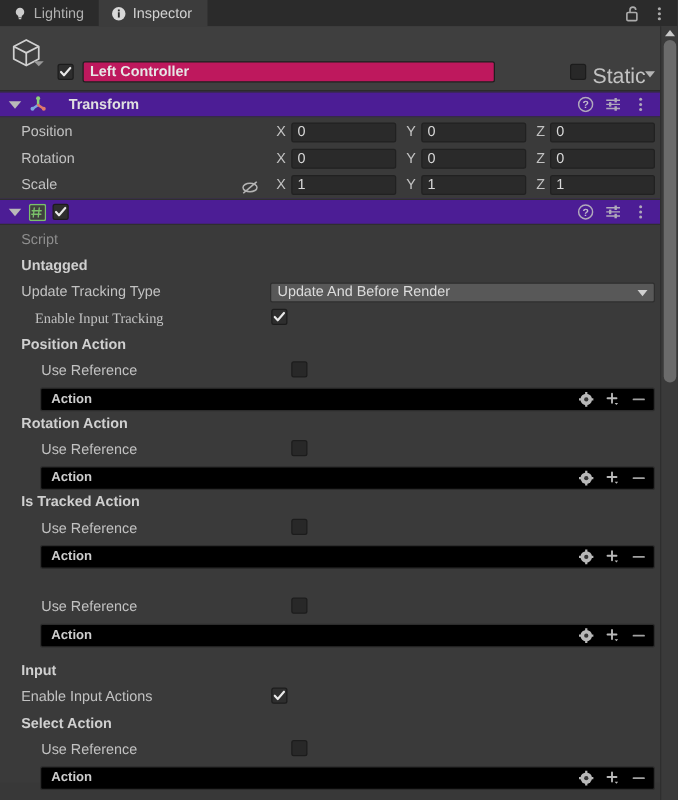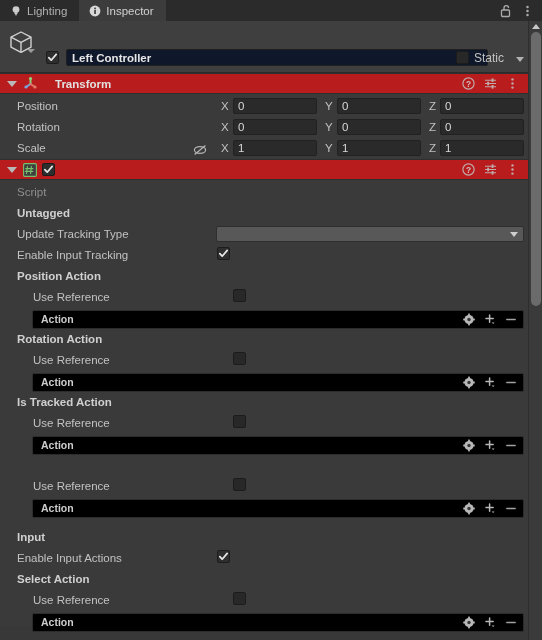--- a/index.html
+++ b/index.html
@@ -46,28 +46,28 @@
   }
   .cb {
     width: 13px; height: 13px; background: #282828;
     border: 1px solid #1c1c1c; border-radius: 2px;
     display: inline-flex; align-items: center; justify-content: center;
     flex: 0 0 auto;
   }
   .cb.checked { background: #2e2e2e; }
   .cb svg { display:block; }
   .name-field {
-    position:absolute; left: 66px; top: 28px; width: 422px; height: 17px;
-    background: #0f172a; border: 1px solid #1f1f1f; border-radius: 2px;
+    position:absolute; left: 66px; top: 28px; width: 330px; height: 17px;
+    background: #be185d; border: 1px solid #1f1f1f; border-radius: 2px;
     display: flex; align-items: center; padding: 0 5px;
     font-size: 11.5px; font-weight: bold; color: #e6e6e6;
   }
   .go-check { position:absolute; left: 46px; top: 30px; }
   .static-box { position:absolute; left: 456px; top: 30px; }
-  .static-label { position:absolute; left: 474px; top: 30px; font-size: 12px; color:#c2c2c2;}
+  .static-label { position:absolute; left: 474px; top: 30px; font-size: 17px; color:#c2c2c2;}
   .static-caret {
     position:absolute; left: 516px; top: 36px;
     width:0;height:0;border-left:4px solid transparent;border-right:4px solid transparent;
     border-top:5px solid #b4b4b4;
   }
   .tag-label { position:absolute; left: 26px; top: 54px; font-size: 11.5px; color:#b8b8b8; }
   .tag-dd {
     position:absolute; left: 66px; top: 53px; width: 211px; height: 16px;
     background: #585858; border: 1px solid #2e2e2e; border-radius: 2px;
     display:flex; align-items:center; padding: 0 5px; color:#d6d6d6; font-size: 11.5px;
@@ -79,21 +79,21 @@
     display:flex; align-items:center; padding: 0 5px; color:#d6d6d6; font-size: 11.5px;
   }
   .dd-caret {
     position:absolute; right: 5px; top: 50%; margin-top:-2px;
     width:0;height:0;border-left:4px solid transparent;border-right:4px solid transparent;
     border-top:5px solid #cfcfcf;
   }
 
   
   .comp-header {
-    position: relative; height: 21px; background: #b91c1c;
+    position: relative; height: 21px; background: #4c1d95;
     border-top: 1px solid #2f2f2f; border-bottom: 1px solid #2f2f2f;
     display: flex; align-items: center;
   }
   .foldout {
     width: 0; height: 0; margin-left: 7px; margin-right: 6px;
     border-left: 5px solid transparent; border-right: 5px solid transparent;
     border-top: 6px solid #b9b9b9; flex: 0 0 auto;
   }
   .comp-title { font-size: 11.5px; font-weight: bold; color: #e0e0e0; }
   .comp-right { margin-left:auto; display:flex; align-items:center; gap:9px; padding-right: 9px; }
@@ -367,24 +367,25 @@
   </div>
 
   <div class="comp-body" style="height:446px;">
 
     <span class="prop-label grey" style="left:17px; top:6px;">Script</span>
 
     <span class="prop-label bold" style="left:17px; top:27px;">Untagged</span>
 
     <span class="prop-label" style="left:17px; top:48px;">Update Tracking Type</span>
     <div class="enum-dd" style="left:216px; top:46px; width:308px;">
+      <span>Update And Before Render</span>
       <span class="dd-caret"></span>
     </div>
 
-    <span class="prop-label" style="left:17px; top:69px;">Enable Input Tracking</span>
+    <span class="prop-label" style="left:28px; top:69px;font-family:Liberation Serif, serif;">Enable Input Tracking</span>
     <span class="cb checked" style="position:absolute; left:217px; top:67px;">
       <svg viewBox="0 0 11 11" width="11" height="11">
         <path d="M1.8 5.6 L4.2 8.2 L9.2 2.4" fill="none" stroke="#e8e8e8" stroke-width="1.7" stroke-linecap="round" stroke-linejoin="round"></path>
       </svg>
     </span>
 
     <span class="prop-label bold" style="left:17px; top:90px;">Position Action</span>
     <span class="prop-label" style="left:33px; top:111px;">Use Reference</span>
     <span class="cb" style="position:absolute; left:233px; top:109px;"></span>
     <div class="action-box" style="left:32px; top:130px; width:492px;">

